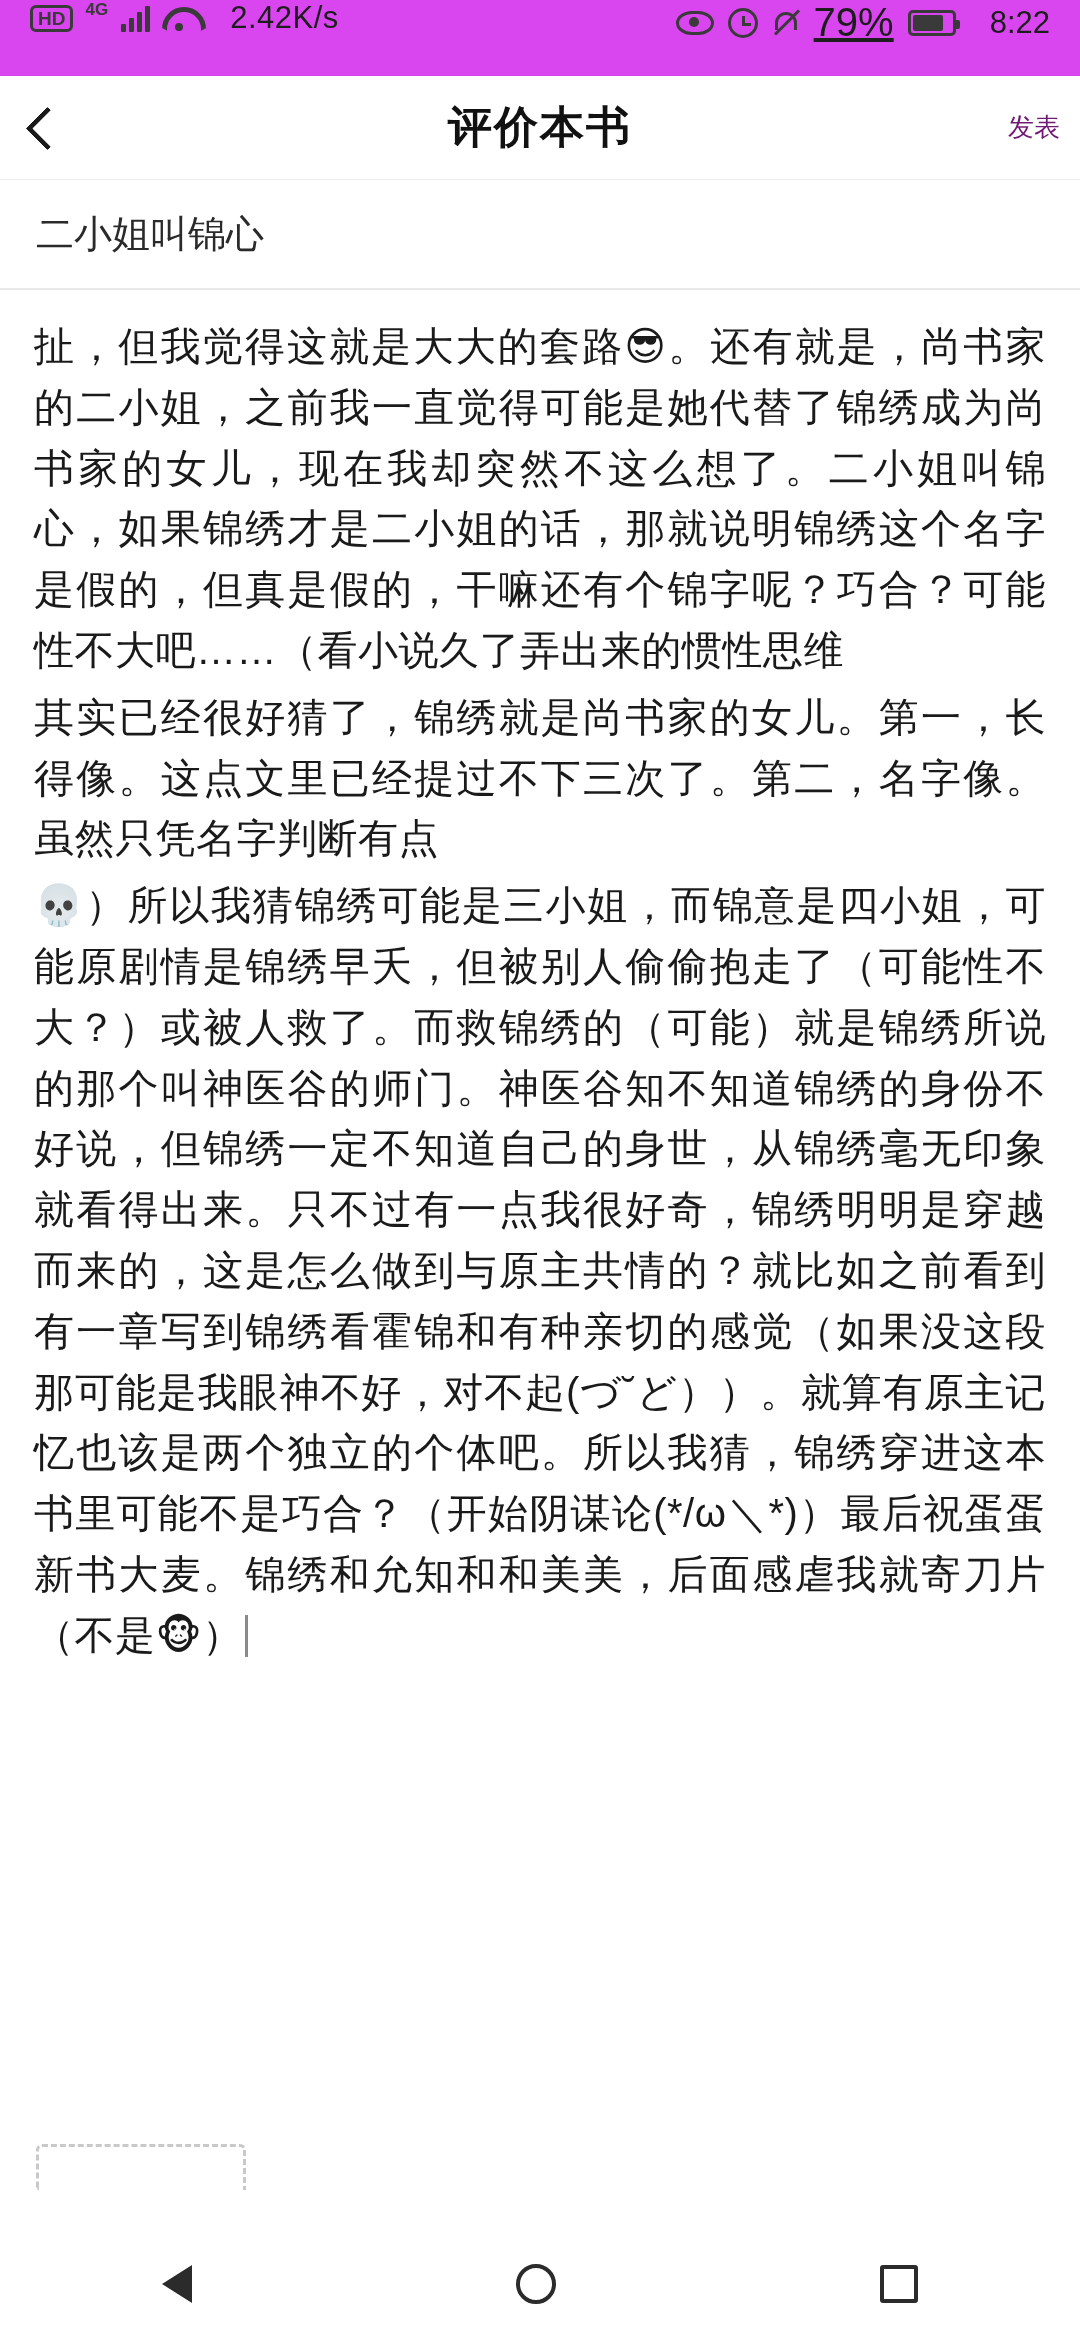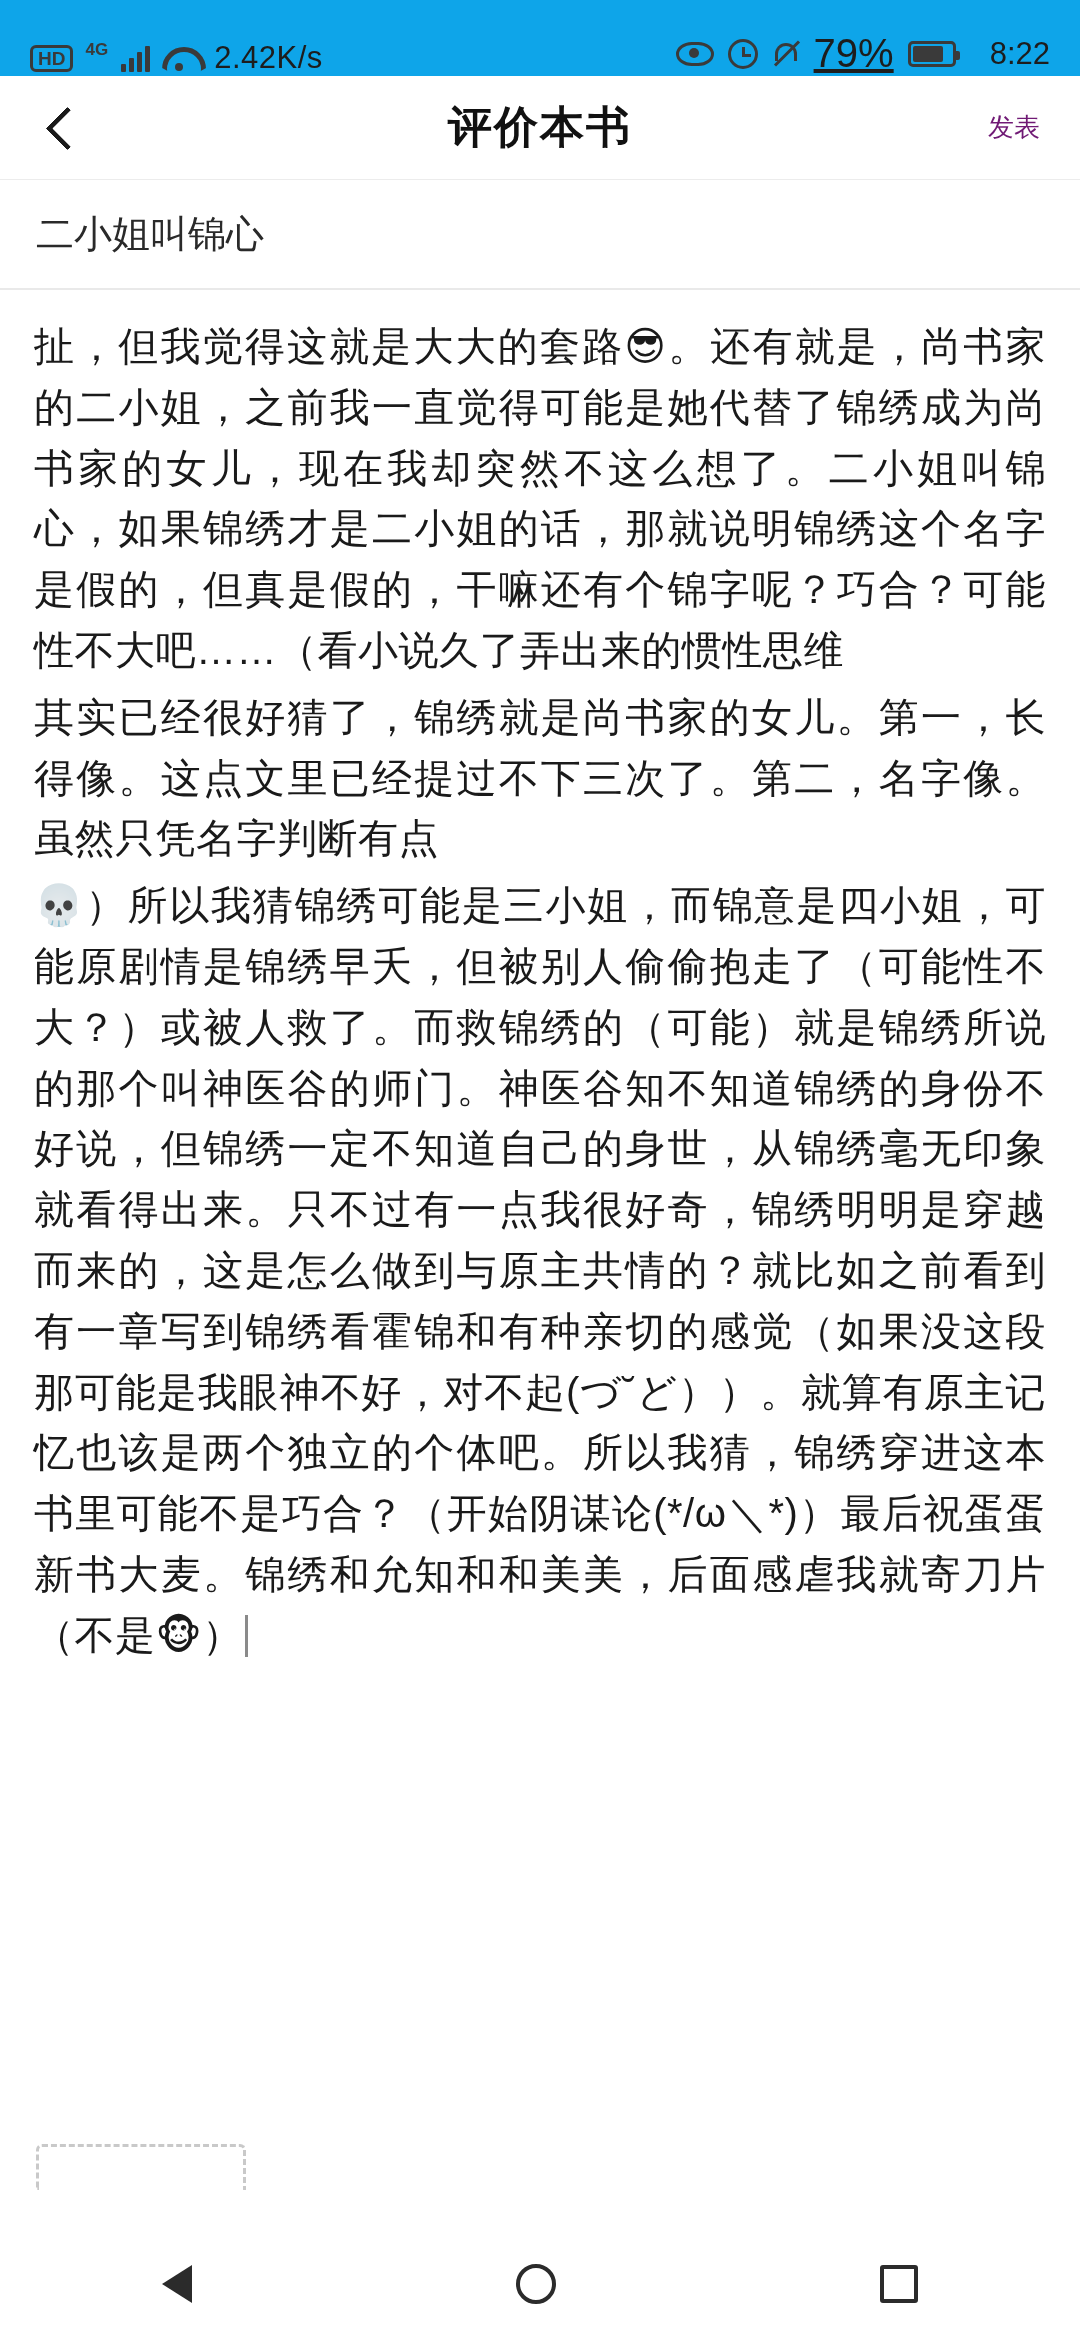--- a/index.html
+++ b/index.html
@@ -13,24 +13,24 @@
     font-family: "Liberation Sans", "DejaVu Sans", sans-serif;
     color: #111111;
     overflow: hidden;
     position: relative;
   }
 
   
   .status-bar {
     height: 76px;
     display: flex;
-    align-items: flex-end;
+    align-items: flex-start;
     padding: 0 30px;
     box-sizing: border-box;
-    background: #0ea5e9;
+    background: #d946ef;
     font-size: 30px;
   }
   .status-left {
     display: flex;
     align-items: center;
     gap: 12px;
     flex: 0 0 auto;
   }
   .status-center {
     flex: 1 1 auto;
@@ -100,21 +100,21 @@
     position: absolute;
     left: 13px; top: 18px;
     width: 8px; height: 8px;
     background: #3a3a3a;
     border-radius: 50%;
   }
   .net-speed {
     font-size: 31px;
     color: #1d1d1d;
     letter-spacing: 0.5px;
-    margin-left: 6px;
+    margin-left: 22px;
   }
   .eye-icon {
     width: 38px; height: 24px;
     position: relative;
   }
   .eye-icon::before {
     content: "";
     position: absolute;
     inset: 0;
     border: 3px solid #3a3a3a;
@@ -205,21 +205,21 @@
     font-size: 31px;
     color: #1d1d1d;
     margin-left: 20px;
   }
 
   
   .title-bar {
     height: 104px;
     display: flex;
     align-items: center;
-    padding: 0 40px;
+    padding: 0 20px;
     box-sizing: border-box;
     background: #ffffff;
     border-bottom: 1px solid #ececec;
     position: relative;
   }
   .back-chevron {
     width: 44px;
     height: 44px;
     position: relative;
     flex: 0 0 auto;

